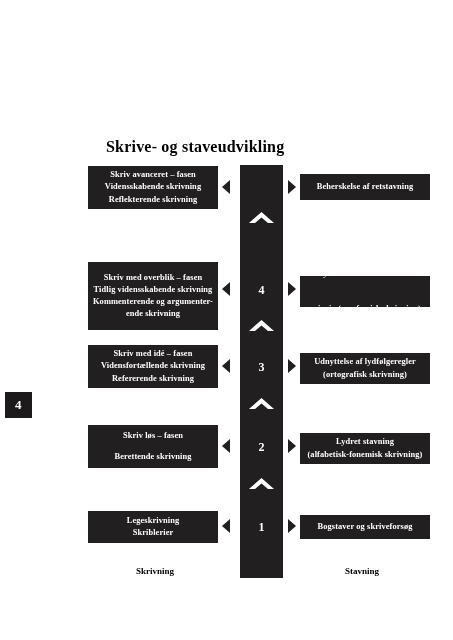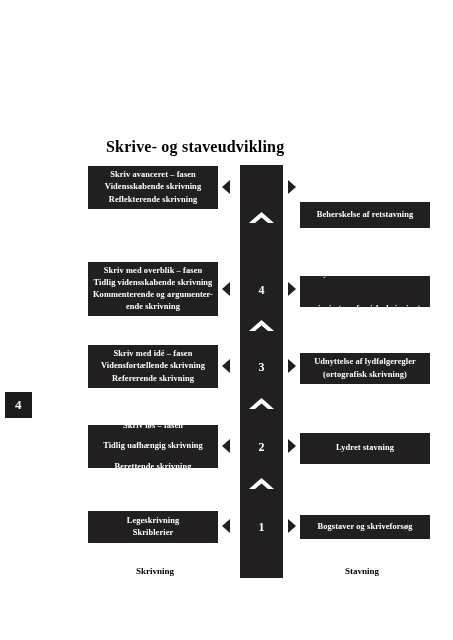--- a/index.html
+++ b/index.html
@@ -142,31 +142,31 @@
 
 <div class="center-bar"></div>
 
 <div class="box box-left" style="top:166px; height:43px;">
   <span class="line">Skriv avanceret – fasen</span>
   <span class="line">Vidensskabende skrivning</span>
   <span class="line">Reflekterende skrivning</span>
 </div>
 <div class="arrow arrow-left" style="top:180px;"></div>
 <div class="arrow arrow-right" style="top:180px;"></div>
-<div class="box box-right" style="top:174px; height:26px;margin-top:28px;">
+<div class="box box-right" style="top:174px; height:26px;">
   <span class="line">Beherskelse af retstavning</span>
 </div>
 
 <div class="up-chevron" style="top:212px;">
   <svg width="25" height="11" viewBox="0 0 25 11" aria-hidden="true">
     <path d="M12.5 0 L25 11 L19 11 L12.5 5.5 L6 11 L0 11 Z" fill="#ffffff"></path>
   </svg>
 </div>
 
-<div class="box box-left" style="top:262px; height:54px;">
+<div class="box box-left" style="top:262px; height:68px;">
   <span class="line">Skriv med overblik – fasen</span>
   <span class="line">Tidlig vidensskabende skrivning</span>
   <span class="line">Kommenterende og argumenter-</span>
   <span class="line">ende skrivning</span>
 </div>
 <div class="arrow arrow-left" style="top:282px;"></div>
 <div class="level-num" style="top:283px;">4</div>
 <div class="arrow arrow-right" style="top:282px;"></div>
 <div class="box box-right" style="top:276px; height:31px;gap:23px;">
   <span class="line">Udnyttelse af det morfematiske</span>
@@ -193,28 +193,28 @@
 </div>
 
 <div class="up-chevron" style="top:398px;">
   <svg width="25" height="11" viewBox="0 0 25 11" aria-hidden="true">
     <path d="M12.5 0 L25 11 L19 11 L12.5 5.5 L6 11 L0 11 Z" fill="#ffffff"></path>
   </svg>
 </div>
 
 <div class="box box-left" style="top:425px; height:43px;gap:8px;">
   <span class="line">Skriv løs – fasen</span>
-  <span class="line">Tidlig uafhængig skrivning</span>
   <span class="line">Berettende skrivning</span>
 </div>
 <div class="arrow arrow-left" style="top:439px;"></div>
 <div class="level-num" style="top:440px;">2</div>
 <div class="arrow arrow-right" style="top:439px;"></div>
 <div class="box box-right" style="top:433px; height:31px;">
   <span class="line">Lydret stavning</span>
+  <span class="line">(alfabetisk-fonemisk skrivning)</span>
 </div>
 
 <div class="up-chevron" style="top:478px;">
   <svg width="25" height="11" viewBox="0 0 25 11" aria-hidden="true">
     <path d="M12.5 0 L25 11 L19 11 L12.5 5.5 L6 11 L0 11 Z" fill="#ffffff"></path>
   </svg>
 </div>
 
 <div class="box box-left" style="top:511px; height:32px;">
   <span class="line">Legeskrivning</span>

